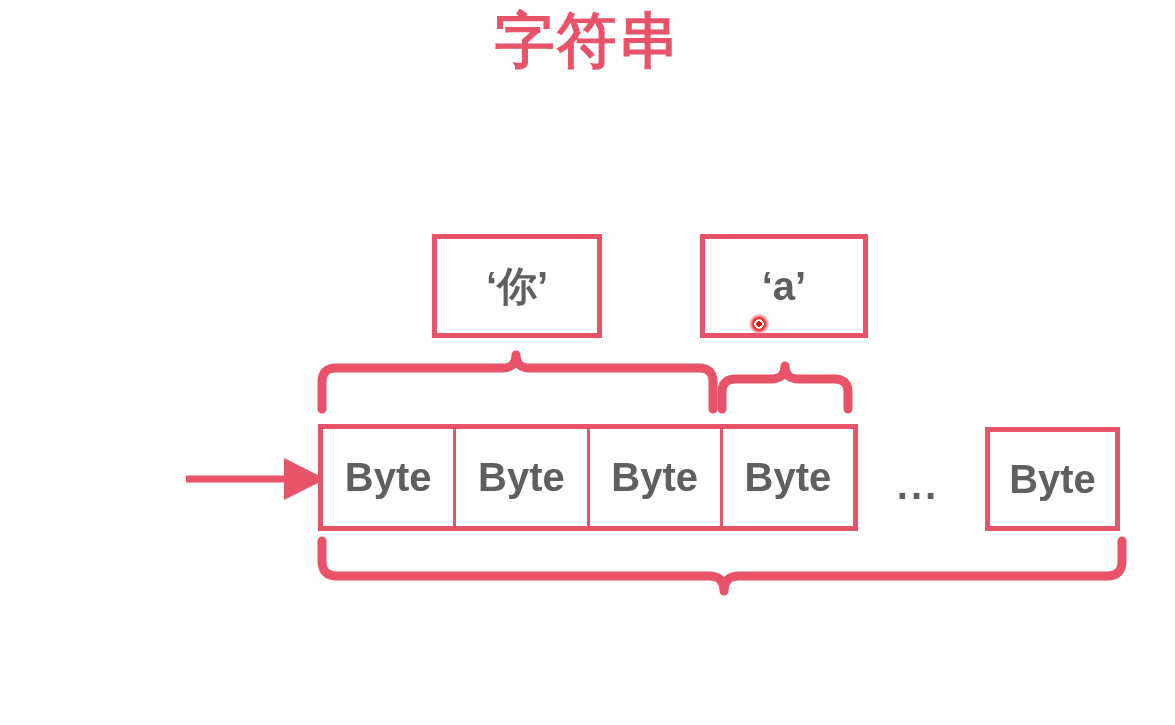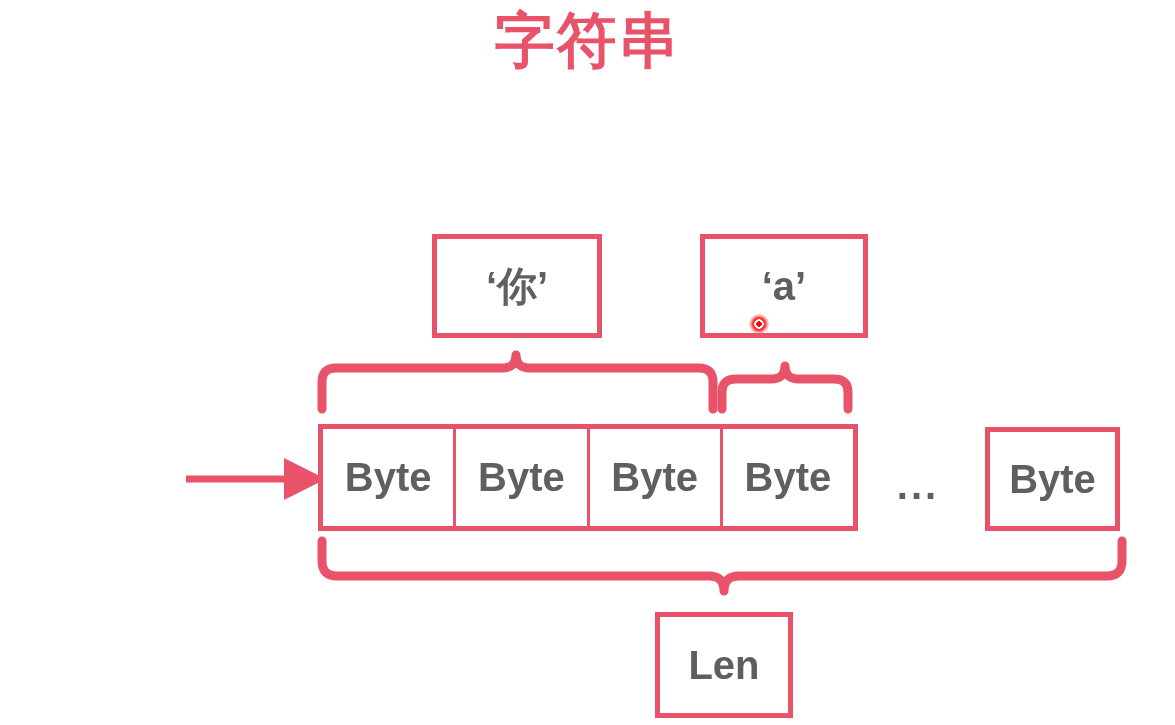--- a/index.html
+++ b/index.html
@@ -186,17 +186,16 @@
              L 322 561
              Q 322 576 337 576
              L 709 576
              Q 724 576 724 591
              Q 724 576 739 576
              L 1107 576
              Q 1122 576 1122 561
              L 1122 541" fill="none" stroke="#e8536a" stroke-width="9" stroke-linecap="round" stroke-linejoin="round"></path>
   </svg>
 
-  <div class="box label-box" id="len-box">Len</div>
 
   <div class="cursor-dot"></div>
 
 </div>
 
 </body></html>

